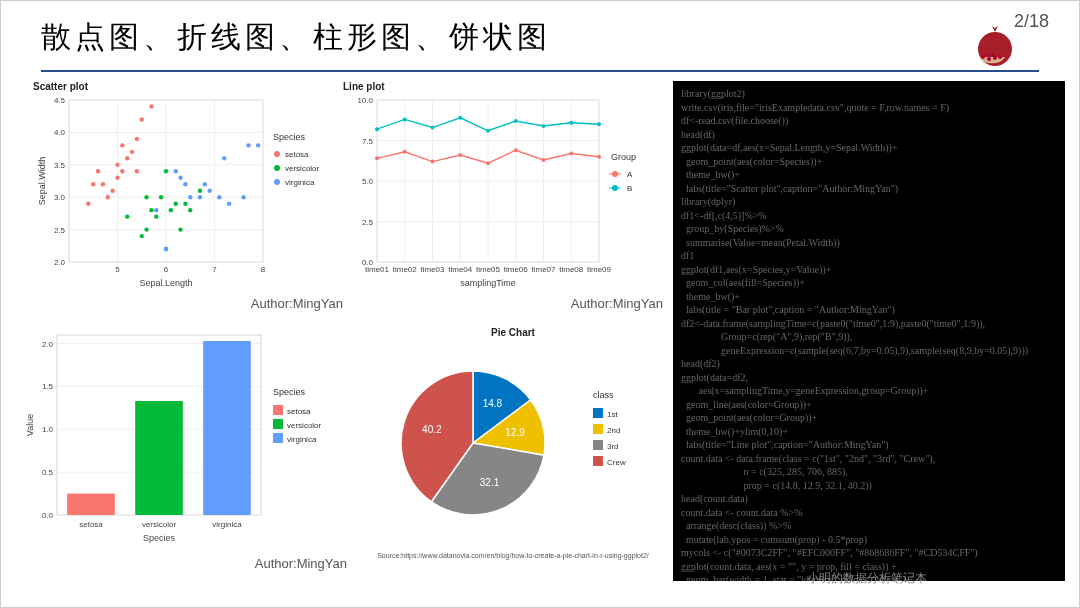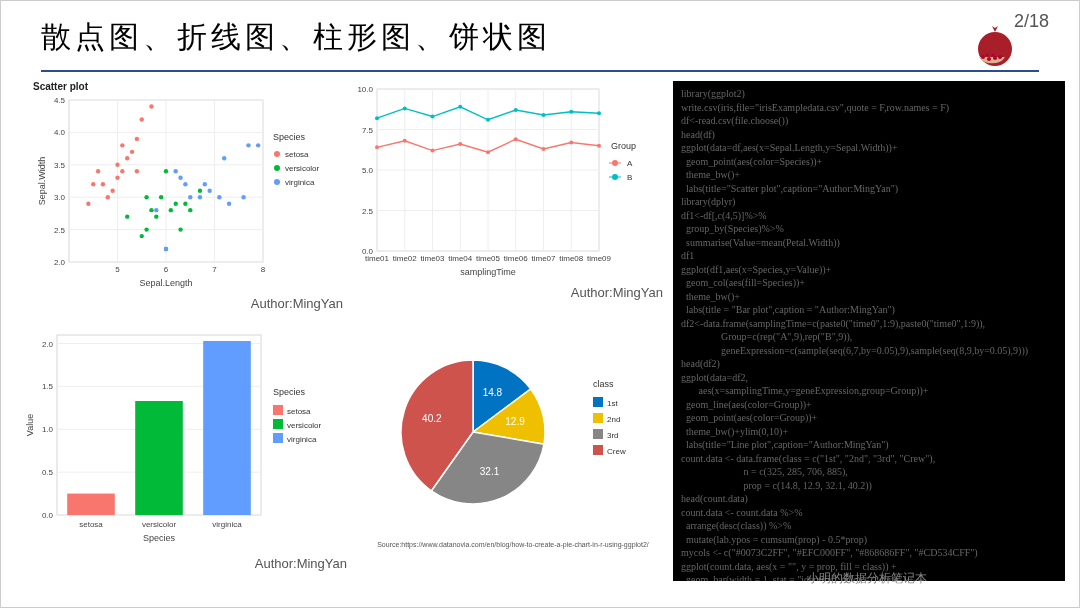--- a/index.html
+++ b/index.html
@@ -131,20 +131,21 @@
           <text x="252" y="65" class="legend-item">setosa</text>
           <circle cx="244" cy="76" r="3" fill="#00ba38"></circle>
           <text x="252" y="79" class="legend-item">versicolor</text>
           <circle cx="244" cy="90" r="3" fill="#619cff"></circle>
           <text x="252" y="93" class="legend-item">virginica</text>
         </svg>
       <div class="chart-caption" style="text-align:right">Author:MingYan</div>
     </div>
 
     <div class="panel line-panel">
+      <div class="chart-title">Line plot</div>
       <svg id="line-svg" width="320" height="200">
           <rect x="34" y="8" width="222" height="162" fill="#fff" stroke="#bbb" stroke-width="0.6"></rect>
           <line x1="34" y1="170" x2="256" y2="170" stroke="#eee"></line>
           <text x="30" y="173" text-anchor="end" class="tick">0.0</text>
           <line x1="34" y1="129.5" x2="256" y2="129.5" stroke="#eee"></line>
           <text x="30" y="132.5" text-anchor="end" class="tick">2.5</text>
           <line x1="34" y1="89" x2="256" y2="89" stroke="#eee"></line>
           <text x="30" y="92" text-anchor="end" class="tick">5.0</text>
           <line x1="34" y1="48.5" x2="256" y2="48.5" stroke="#eee"></line>
           <text x="30" y="51.5" text-anchor="end" class="tick">7.5</text>
@@ -226,20 +227,21 @@
           <text x="266" y="87" class="legend-item">setosa</text>
           <rect x="252" y="92" width="10" height="10" fill="#00ba38"></rect>
           <text x="266" y="101" class="legend-item">versicolor</text>
           <rect x="252" y="106" width="10" height="10" fill="#619cff"></rect>
           <text x="266" y="115" class="legend-item">virginica</text>
         </svg>
       <div class="chart-caption" style="text-align:right;padding-right:4px">Author:MingYan</div>
     </div>
 
     <div class="panel pie-panel">
+      <div class="chart-title" style="text-align:center">Pie Chart</div>
       <svg id="pie-svg" width="300" height="210">
           <path d="M 110 105 L 110 33 A 72 72 0 0 1 167.71282291070312 61.95084121985865 Z" fill="#0073C2" stroke="#fff" stroke-width="1.5"></path>
           <text x="129.3701549350894" y="69.38605047666542" text-anchor="middle" fill="#fff" font-size="10">14.8</text>
           <path d="M 110 105 L 167.71282291070312 61.95084121985865 A 72 72 0 0 1 180.96641085072787 117.15600801931684 Z" fill="#EFC000" stroke="#fff" stroke-width="1.5"></path>
           <text x="152.00638056117964" y="97.91516028142489" text-anchor="middle" fill="#fff" font-size="10">12.9</text>
           <path d="M 110 105 L 180.96641085072787 117.15600801931684 A 72 72 0 0 1 68.41476535359672 163.77642605163723 Z" fill="#868686" stroke="#fff" stroke-width="1.5"></path>
           <text x="126.53192427817187" y="147.9115958044876" text-anchor="middle" fill="#fff" font-size="10">32.1</text>
           <path d="M 110 105 L 68.41476535359672 163.77642605163723 A 72 72 0 0 1 109.99999999999999 33 Z" fill="#CD534C" stroke="#fff" stroke-width="1.5"></path>
           <text x="68.83129244645616" y="94.90887635186415" text-anchor="middle" fill="#fff" font-size="10">40.2</text>
           <text x="230" y="60" class="legend-title">class</text>

